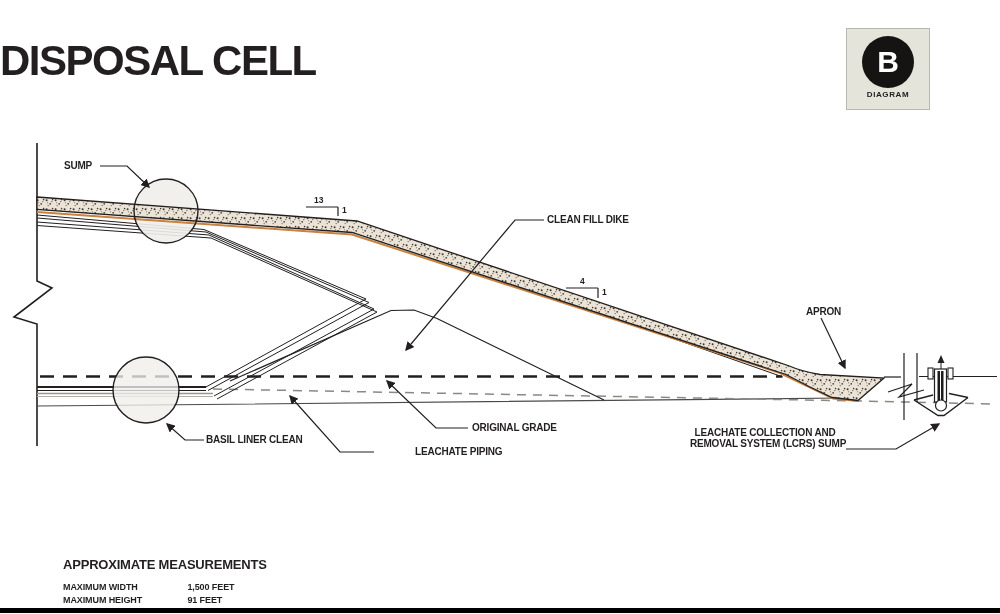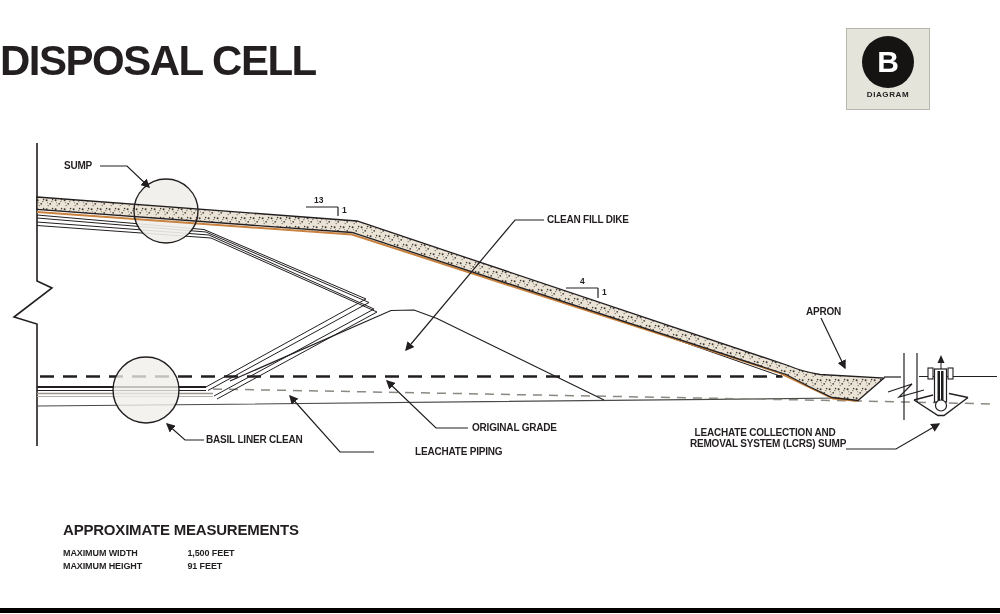--- a/index.html
+++ b/index.html
@@ -14,21 +14,21 @@
          border:1px solid #b9b8af;box-sizing:border-box;text-align:center;}
   .badge .circ{width:52px;height:52px;border-radius:50%;background:#161413;margin:7px auto 0 auto;
                display:flex;align-items:center;justify-content:center;}
   .badge .circ span{color:#fff;font-size:30px;font-weight:700;line-height:1;}
   .badge .cap{font-size:8px;font-weight:700;letter-spacing:.6px;margin-top:2px;color:#222;}
   
   .lbl{position:absolute;font-size:10px;font-weight:700;letter-spacing:-.2px;white-space:nowrap;color:#231f20;}
   .num{position:absolute;font-size:8.5px;font-weight:700;color:#231f20;}
   
   .meas{position:absolute;left:63px;top:521px;}
-  .meas .mt{font-size:15px;font-weight:700;letter-spacing:-.2px;margin-bottom:9px;}
+  .meas .mt{font-size:13px;font-weight:700;letter-spacing:-.2px;margin-bottom:9px;margin-top:36px;}
   .meas .row{font-size:9px;font-weight:700;letter-spacing:-.1px;line-height:12.5px;}
   .meas .row .ml{display:inline-block;width:122px;}
   .bbar{position:absolute;left:0;top:608px;width:1000px;height:5px;background:#000;}
   svg{position:absolute;left:0;top:0;}
 </style>
 </head>
 <body>
 
 <svg width="1000" height="614" viewBox="0 0 1000 614">
   <defs>

